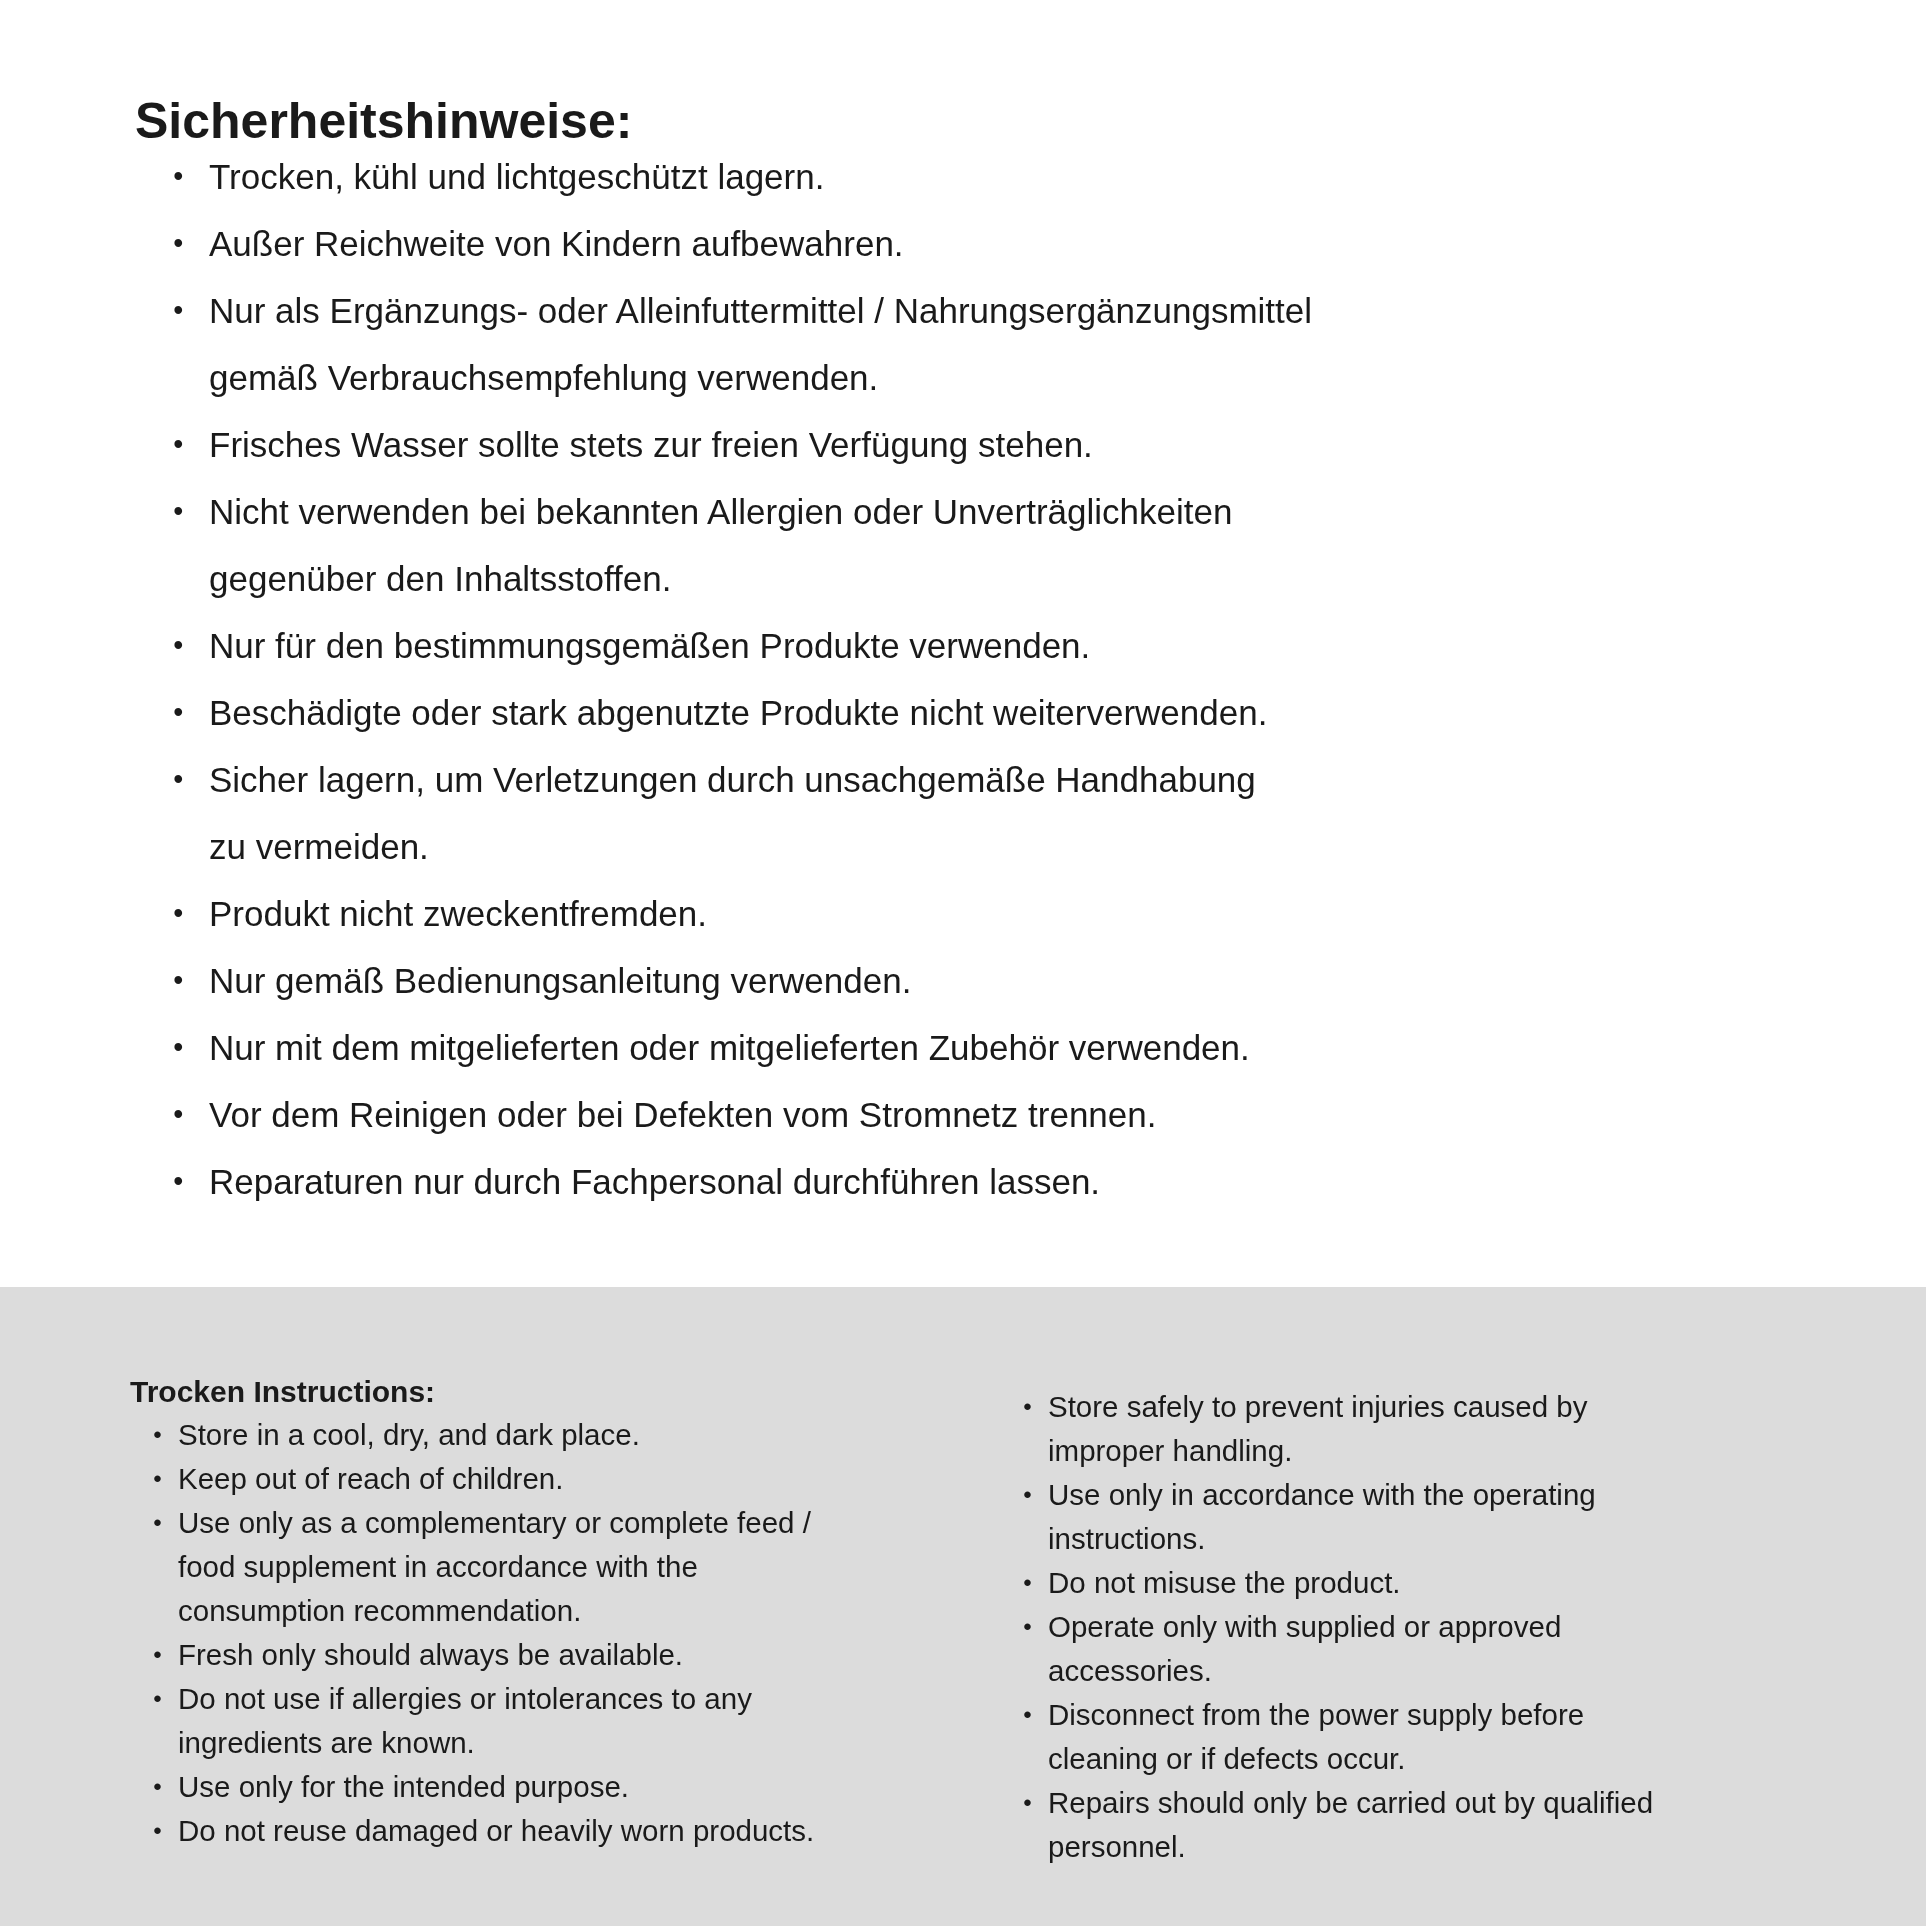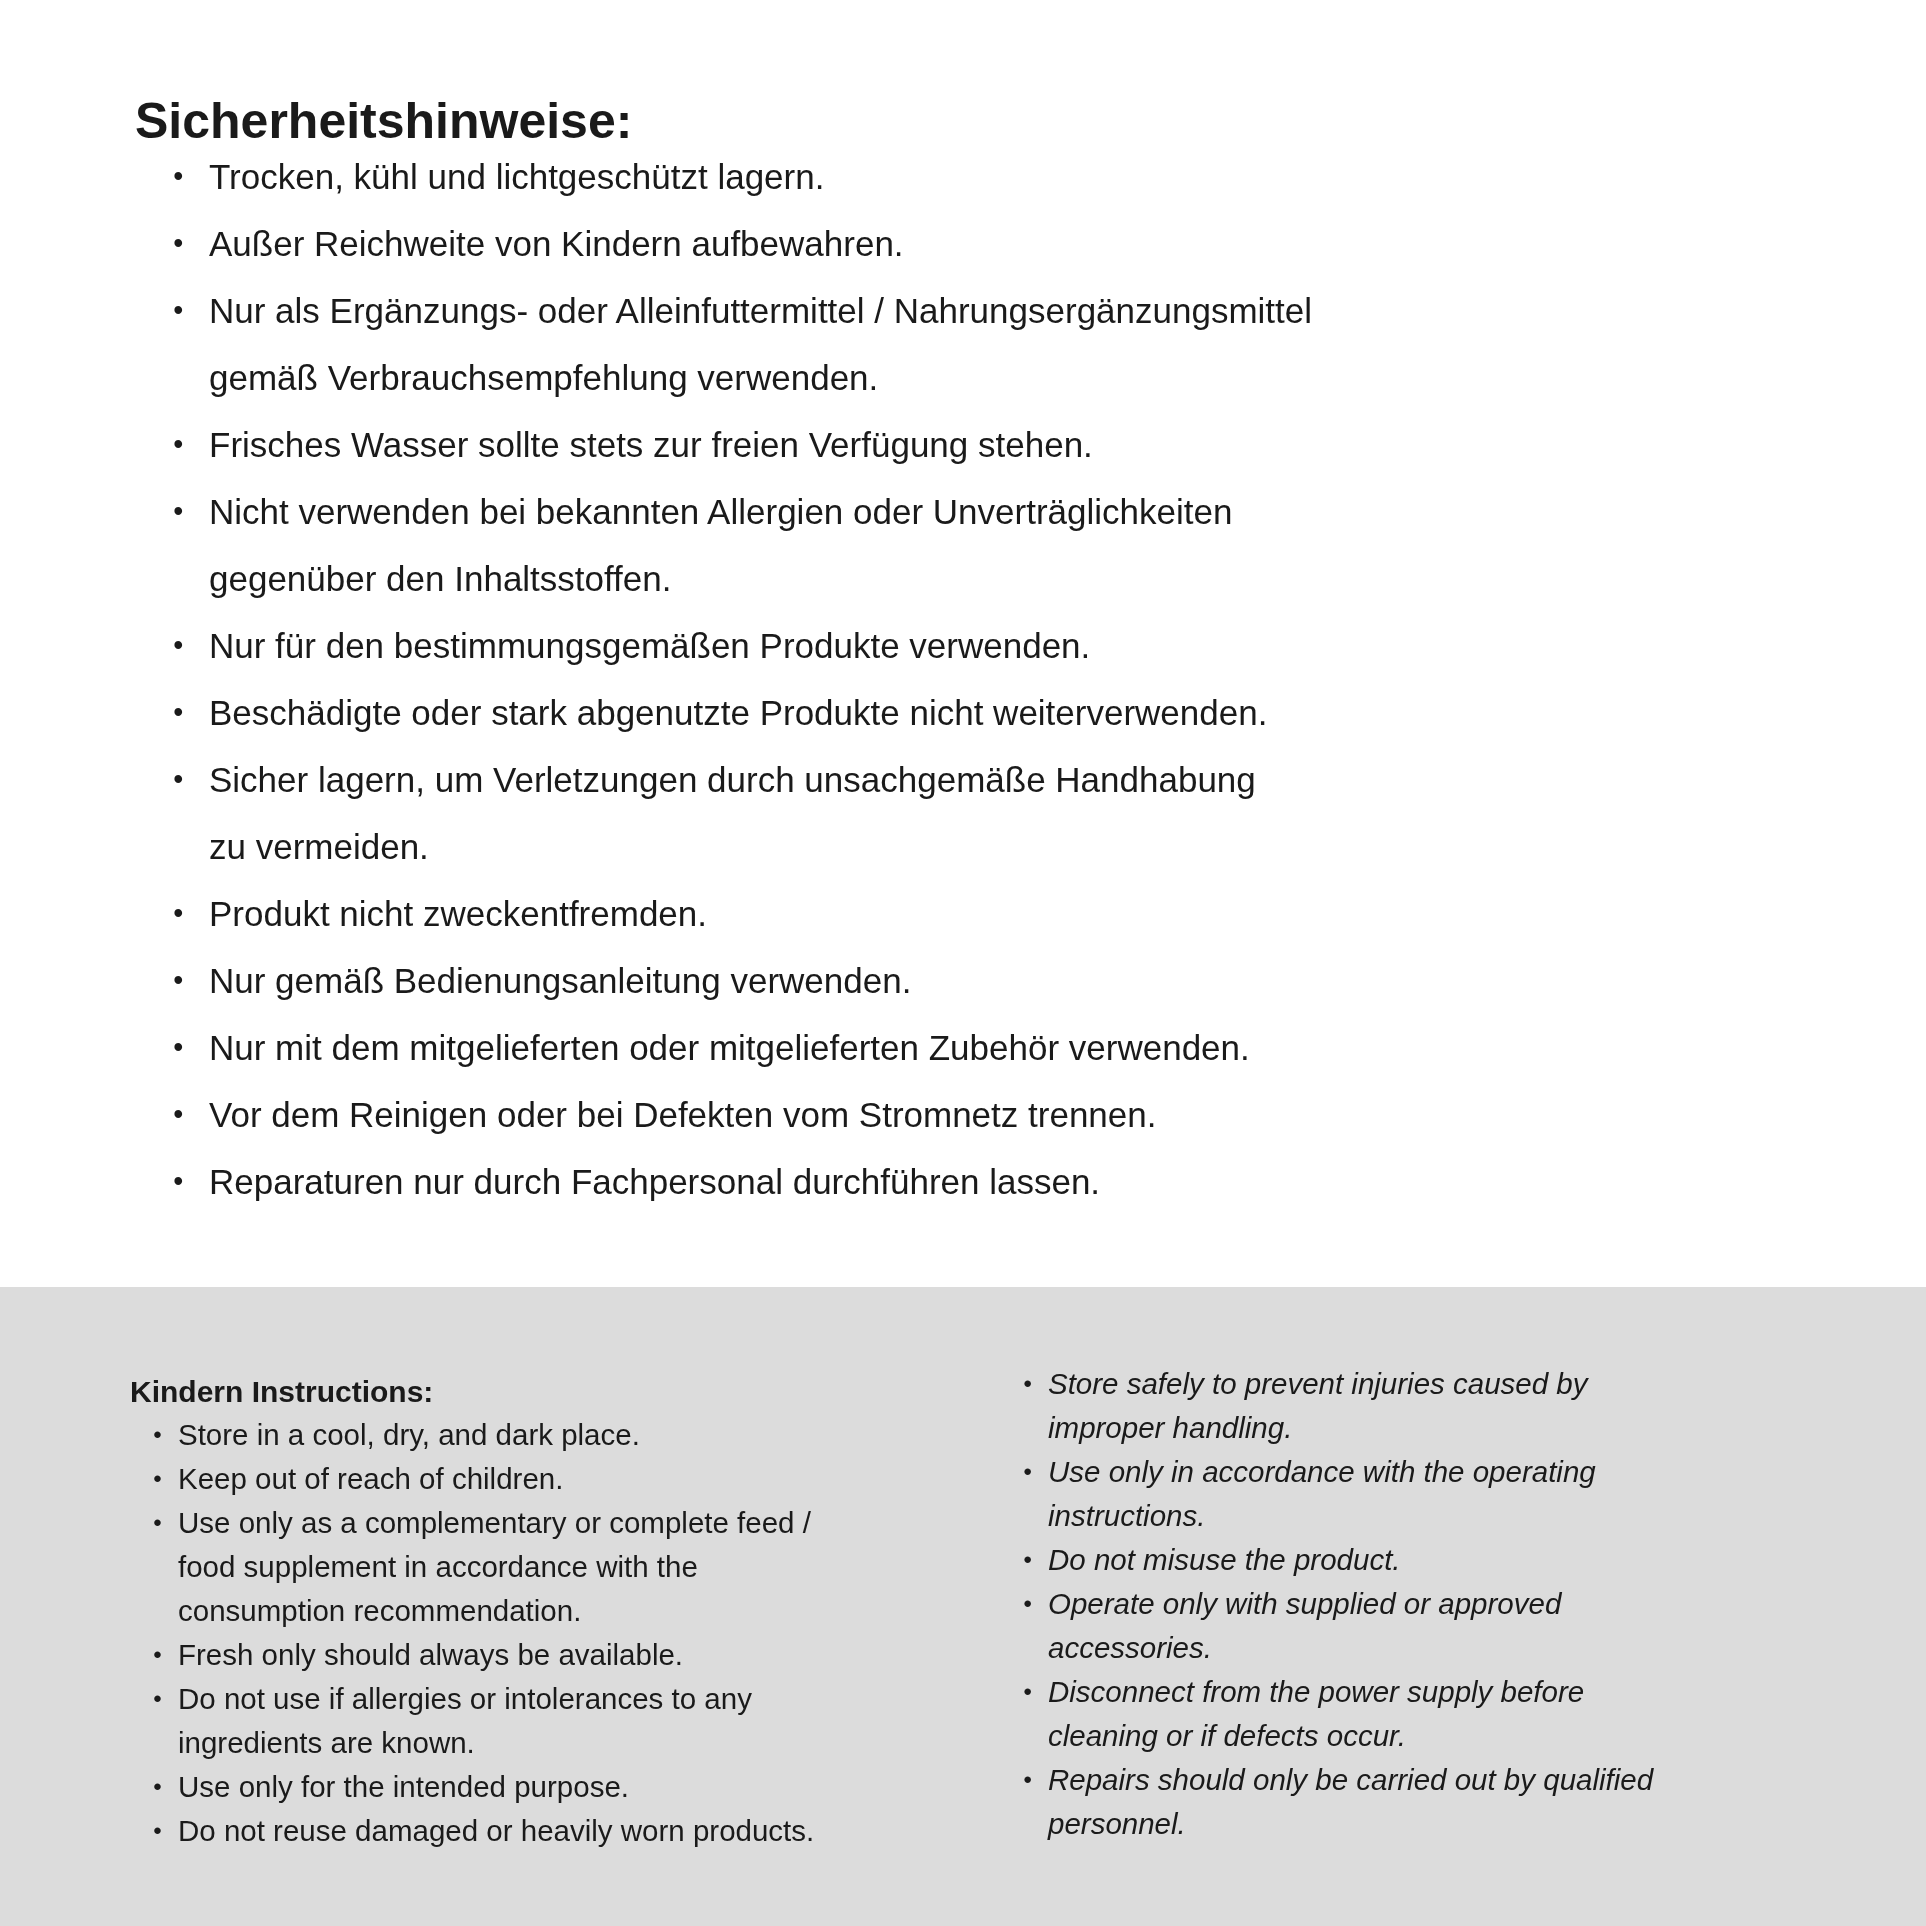--- a/index.html
+++ b/index.html
@@ -70,23 +70,22 @@
     margin: 0; padding: 0;
     list-style: none;
     font-size: 29.5px;
     line-height: 44px;
   }
   .english-list.left-col {
     left: 152px; top: 126px;
     width: 867px;
   }
   .english-list.right-col {
-    left: 1022px; top: 75px;
+    left: 1022px; top: 98px;
     width: 860px;
-    font-style: italic;
   }
 
   
   .bullet-item {
     position: relative;
     white-space: pre-line;   
   }
   .german-list .bullet-item { padding-left: 37px; }
   .english-list .bullet-item { padding-left: 26px; }
   .bullet-item::before {
@@ -118,21 +117,21 @@
 zu vermeiden.</li>
         <li class="bullet-item">Produkt nicht zweckentfremden.</li>
         <li class="bullet-item">Nur gemäß Bedienungsanleitung verwenden.</li>
         <li class="bullet-item">Nur mit dem mitgelieferten oder mitgelieferten Zubehör verwenden.</li>
         <li class="bullet-item">Vor dem Reinigen oder bei Defekten vom Stromnetz trennen.</li>
         <li class="bullet-item">Reparaturen nur durch Fachpersonal durchführen lassen.</li>
       </ul>
   </section>
 
   <section class="english-section">
-    <h2 class="english-title">Kindern Instructions:</h2>
+    <h2 class="english-title">Trocken Instructions:</h2>
     <ul class="english-list left-col">
         <li class="bullet-item">Store in a cool, dry, and dark place.</li>
         <li class="bullet-item">Keep out of reach of children.</li>
         <li class="bullet-item">Use only as a complementary or complete feed /
 food supplement in accordance with the
 consumption recommendation.</li>
         <li class="bullet-item">Fresh only should always be available.</li>
         <li class="bullet-item">Do not use if allergies or intolerances to any
 ingredients are known.</li>
         <li class="bullet-item">Use only for the intended purpose.</li>

